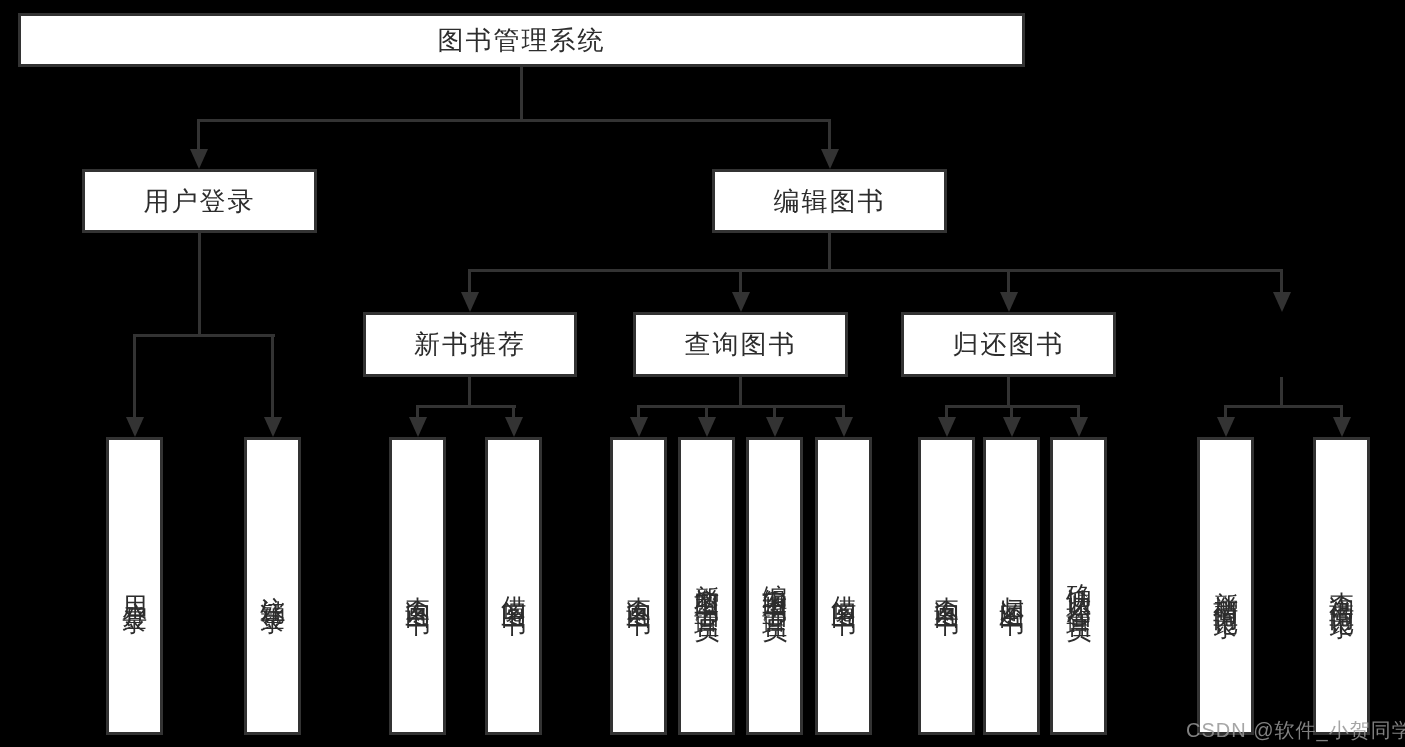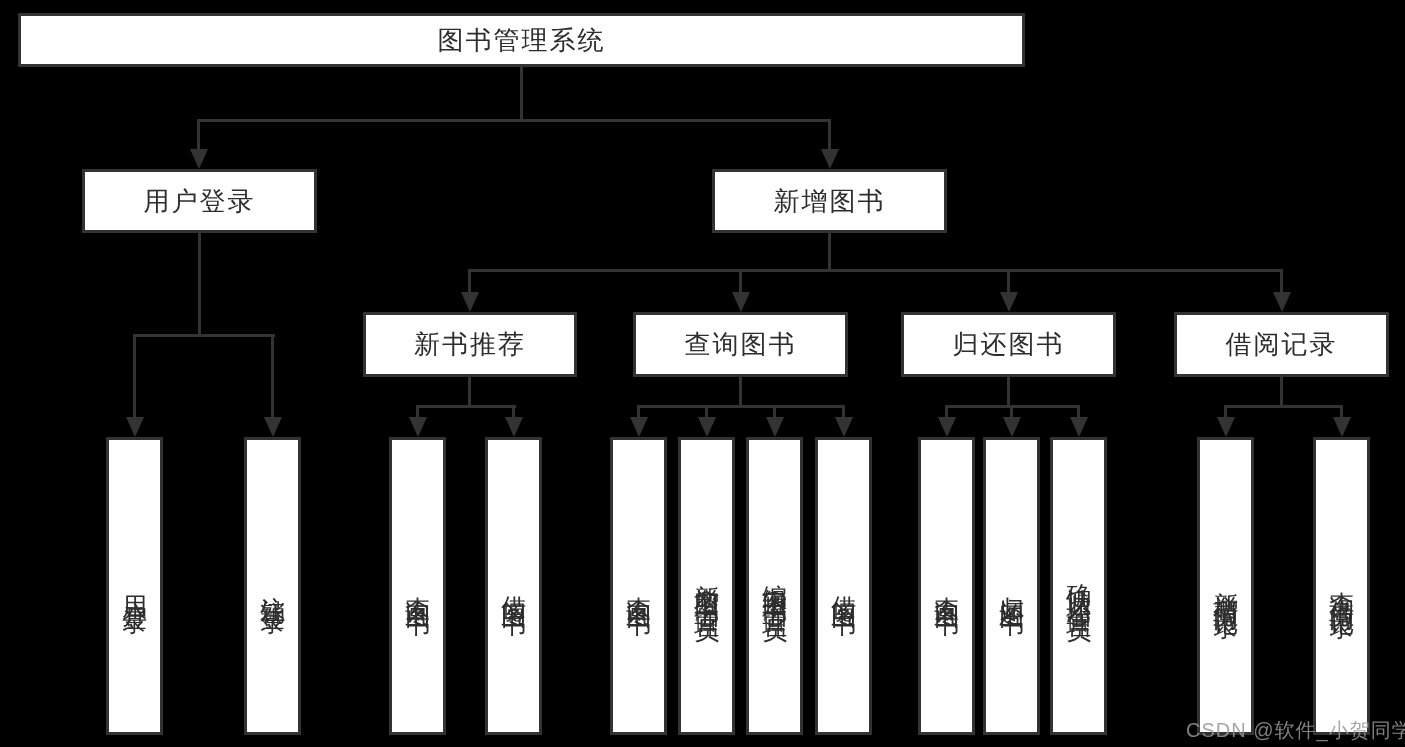--- a/index.html
+++ b/index.html
@@ -57,34 +57,31 @@
 <div id="canvas">
 
   <div class="node hnode root">
     <span>图书管理系统</span>
   </div>
 
   <div class="node hnode lvl2" style="left:82px">
     <span>用户登录</span>
   </div>
   <div class="node hnode lvl2" style="left:712px">
-    <span>新增图书</span>
+    <span>编辑图书</span>
   </div>
 
   <div class="node hnode lvl3" style="left:363px;width:214px">
     <span>新书推荐</span>
   </div>
   <div class="node hnode lvl3" style="left:633px">
     <span>查询图书</span>
   </div>
   <div class="node hnode lvl3" style="left:901px">
     <span>归还图书</span>
-  </div>
-  <div class="node hnode lvl3" style="left:1174px">
-    <span>借阅记录</span>
   </div>
 
   <div class="node leaf" style="left:106px">
     <span class="vtext">用户登录</span>
   </div>
   <div class="node leaf" style="left:244px">
     <span class="vtext">注销登录</span>
   </div>
   <div class="node leaf" style="left:389px">
     <span class="vtext">查询图书</span>

